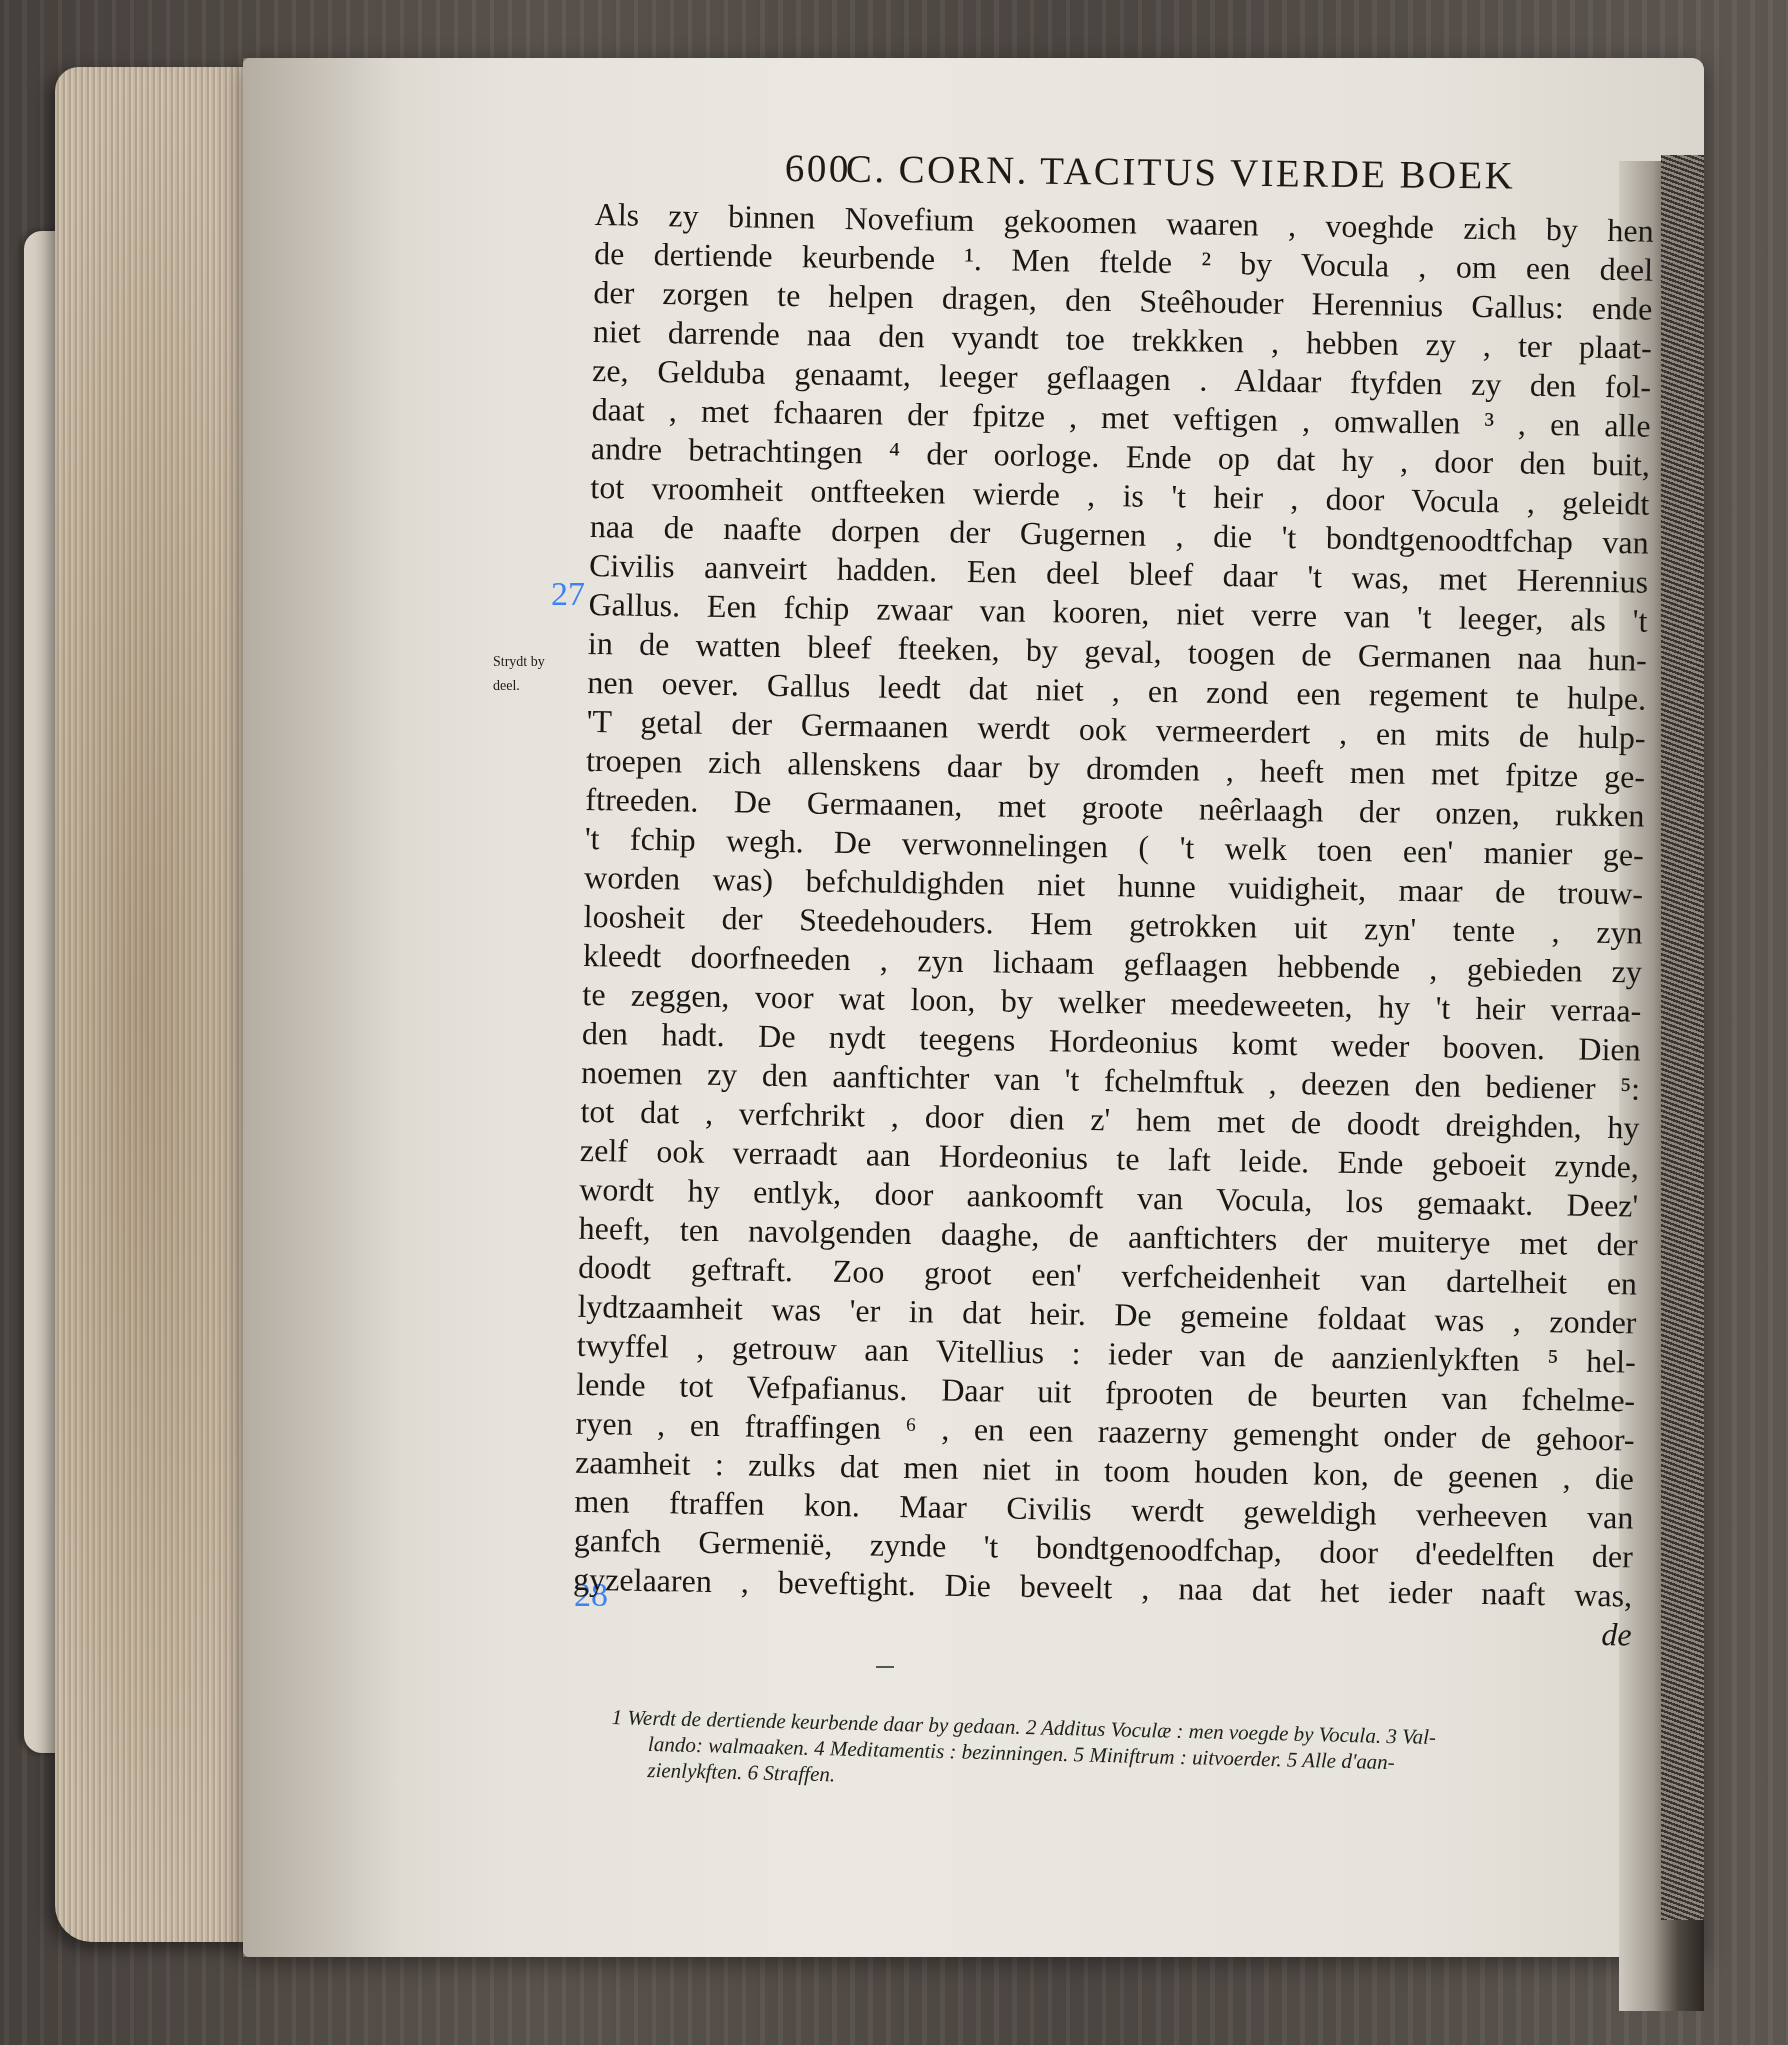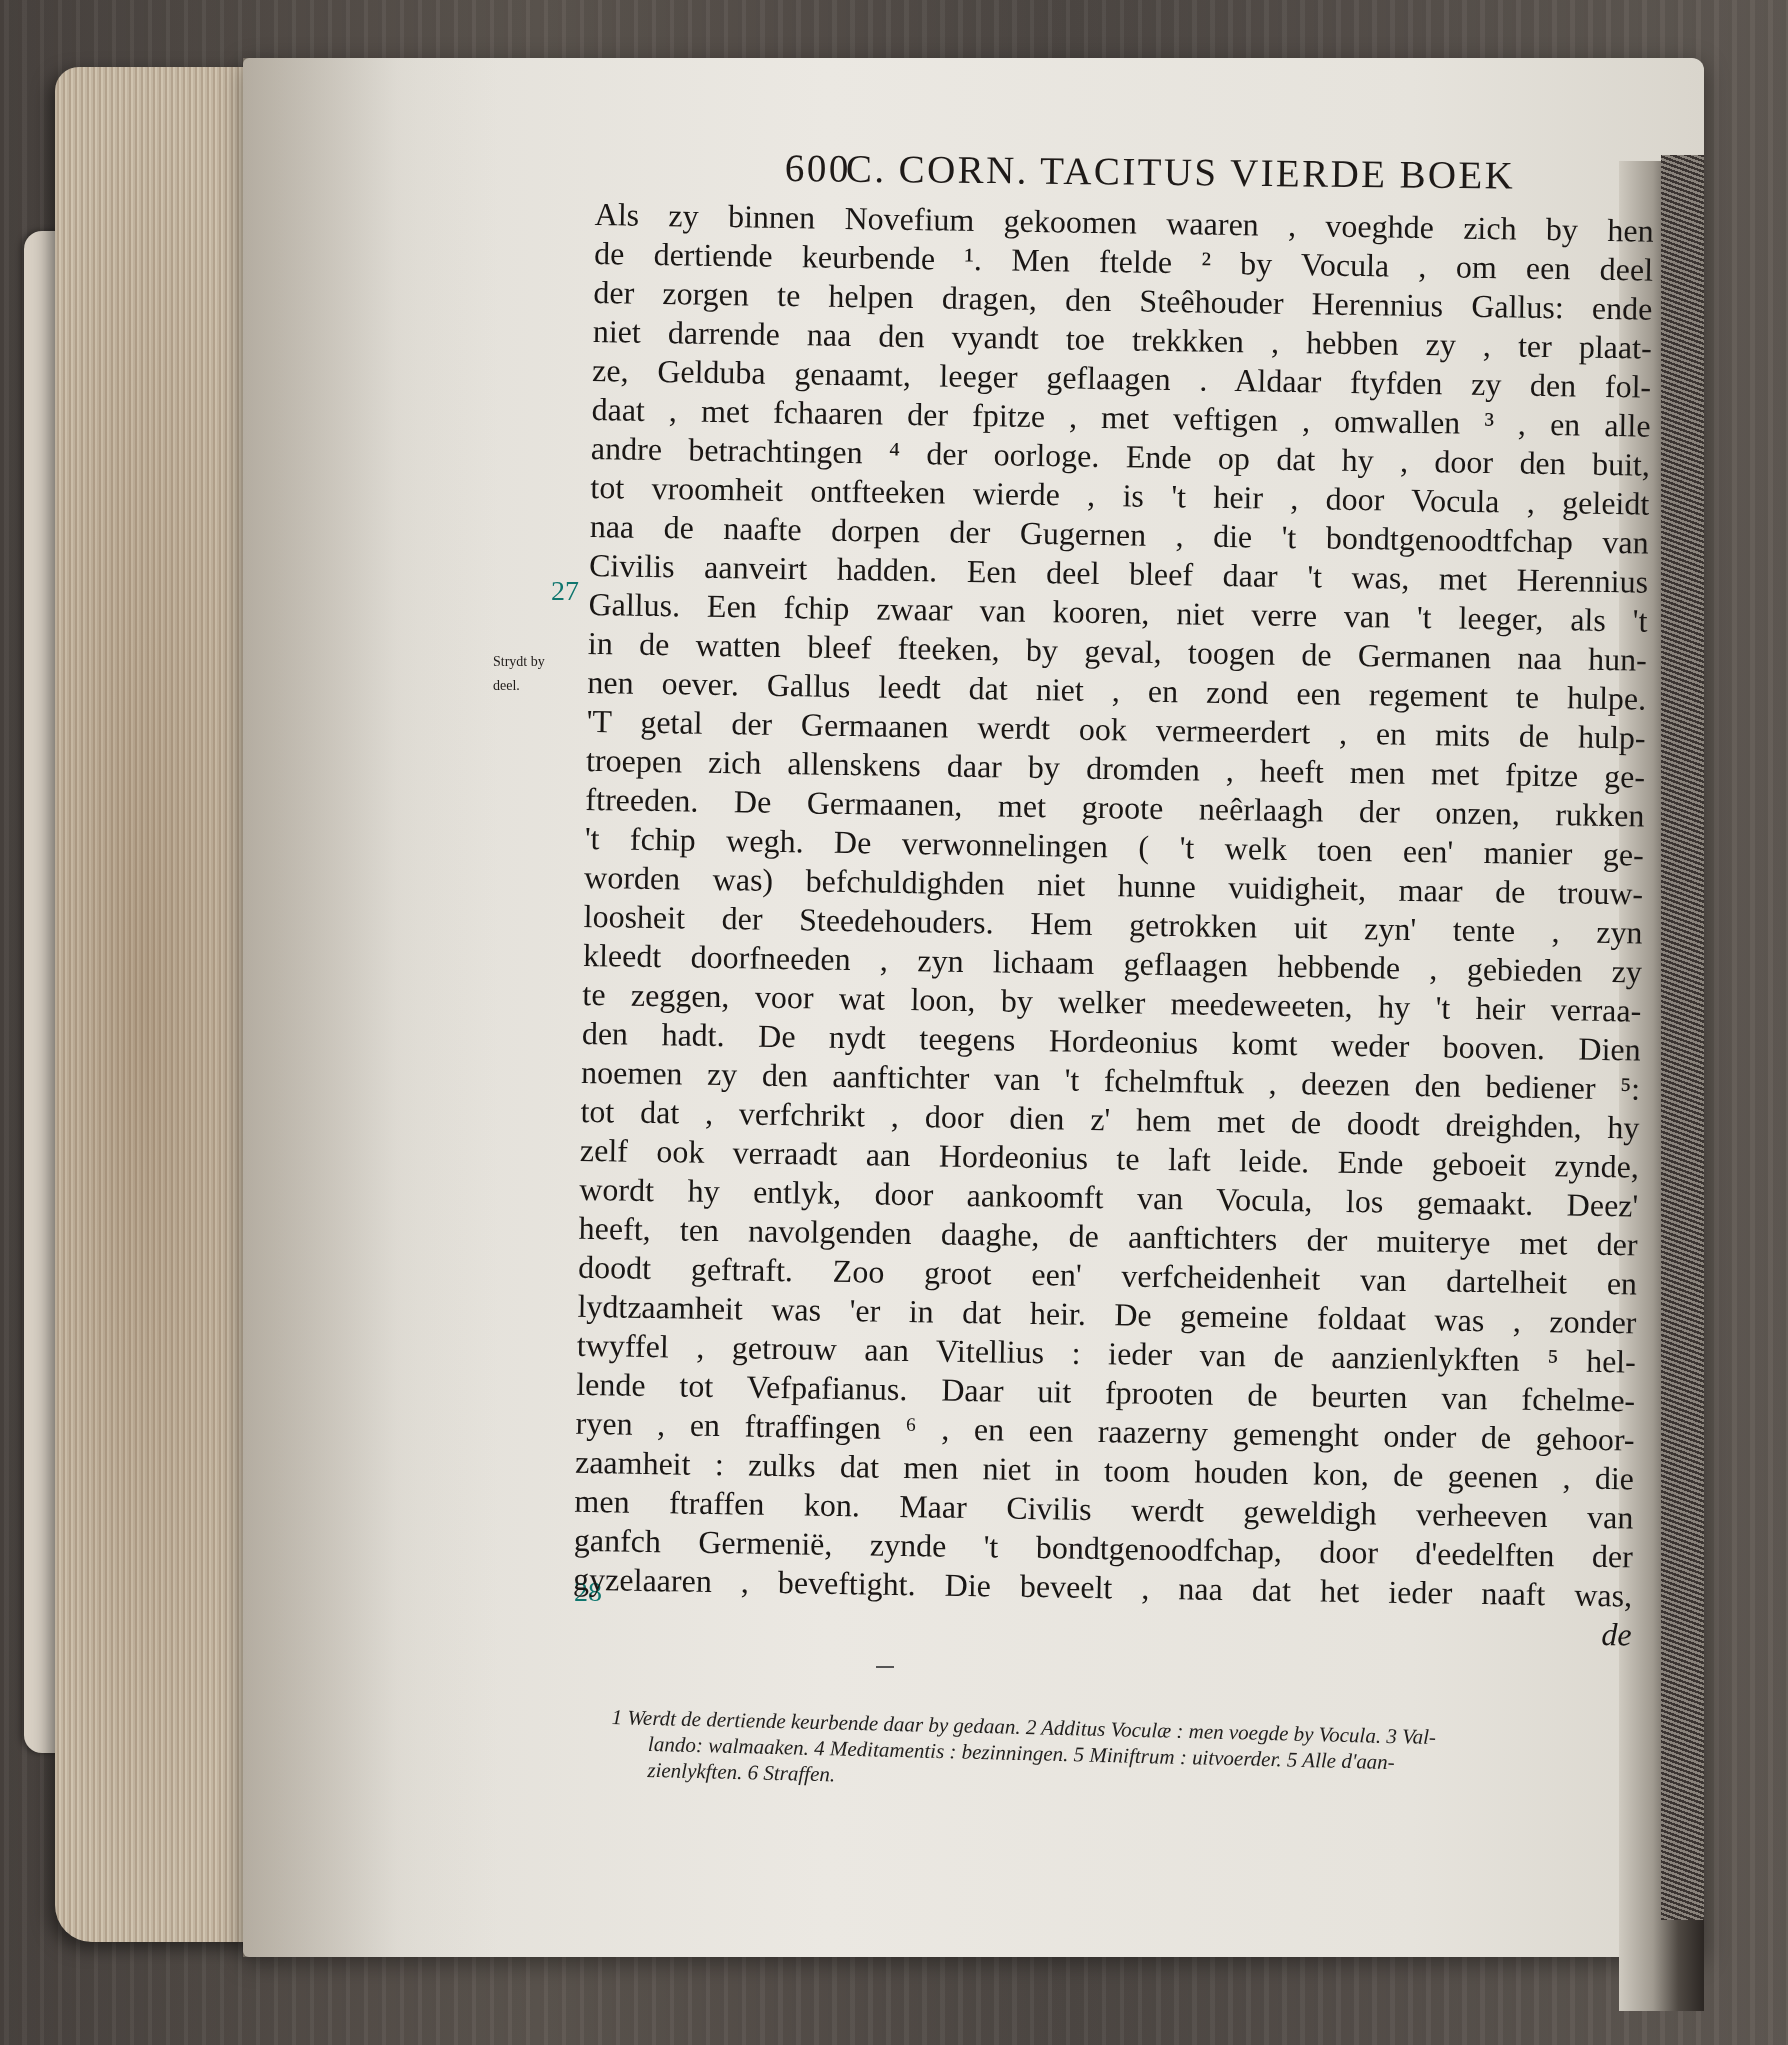--- a/index.html
+++ b/index.html
@@ -46,21 +46,21 @@
   .page-number { position:absolute; left:0; top:0; }
   .running-title { margin-left:61px; }
   .body-text {
     position:absolute; left:595px; top:195px; width:1059px;
     font-size:32px; line-height:39px; color:#1a1715;
     transform: rotate(0.9deg); transform-origin:left top;
   }
   .line { white-space:nowrap; display:block; text-align:justify; text-align-last:justify; width:1059px; }
   .line.last { text-align-last:right; }
   .margin-num {
-    position:absolute; font-size:28px; color:#0f766e;text-align:right;
+    position:absolute; font-size:34px; color:#3b82f6;text-align:right;
   }
   .marginal-note {
     position:absolute; left:493px; top:650px; font-size:14px; line-height:24px; color:#1f1b19;
   }
   .footnotes {
     position:absolute; left:612px; top:1704px; width:1041px;
     font-size:21px; line-height:26px; font-style:italic; color:#22201e;
     transform: rotate(1.4deg); transform-origin:left top;
   }
   .footnotes .fn-line { display:block; white-space:nowrap; }

